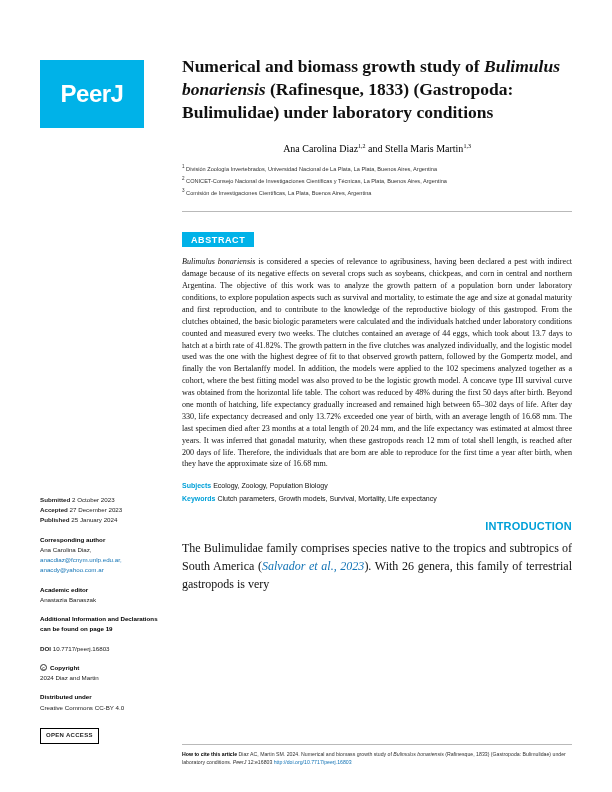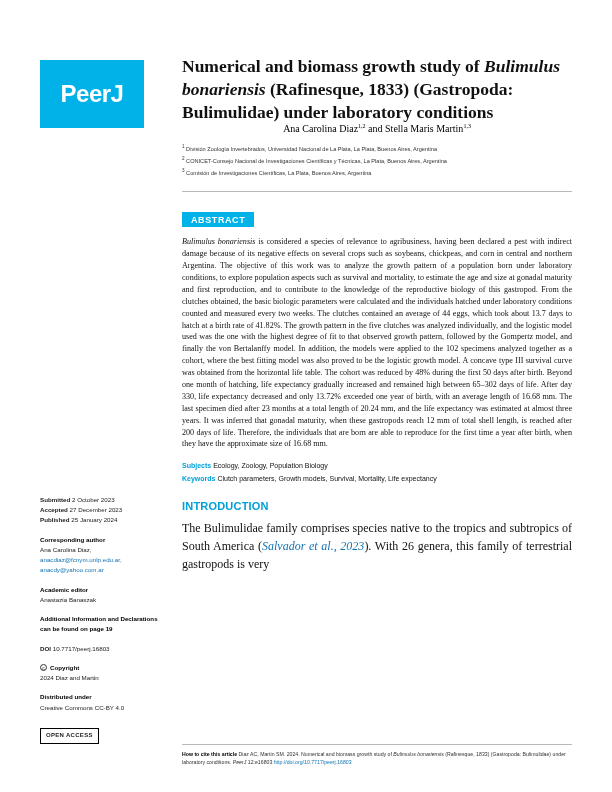--- a/index.html
+++ b/index.html
@@ -51,21 +51,21 @@
     flex:none; margin-top:1px;
   }
 
   
   .main {
     position:absolute; left:182px; top:55px; width:390px;
   }
   h1.title {
     font-family:"Liberation Serif", serif;
     font-size:17.5px; font-weight:bold; line-height:1.30;
-    margin:0 0 0 0; color:#111;
+    margin:0 0 20px 0; color:#111;
   }
   h1.title i { font-style:italic; }
 
   .authors {
     font-family:"Liberation Serif", serif;
     font-size:10px; text-align:center; margin:0 0 8px 0;
   }
   .authors sup { font-size:6px; }
 
   .affil {
@@ -97,21 +97,21 @@
 
   .meta-line {
     font-family:"Liberation Sans", sans-serif;
     font-size:7px; margin-top:11px; line-height:1.5; color:#111;
   }
   .meta-line .k { color:#00a0d8; font-weight:bold; }
 
   h2.section {
     font-family:"Liberation Sans", sans-serif;
     color:#00a0d8; font-size:11px; font-weight:bold;
-    margin:16px 0 7px 0; letter-spacing:0.2px;
+    margin:16px 0 7px 0; letter-spacing:0.2px;text-align:right;
   }
   p.body {
     font-family:"Liberation Serif", serif;
     font-size:12px; line-height:1.5; text-align:justify;
     margin:0; color:#111;
   }
   a.ref { color:#1273b5; text-decoration:none; font-style:italic; }
 
   .footer {
     position:absolute; left:182px; top:744px; width:390px;

